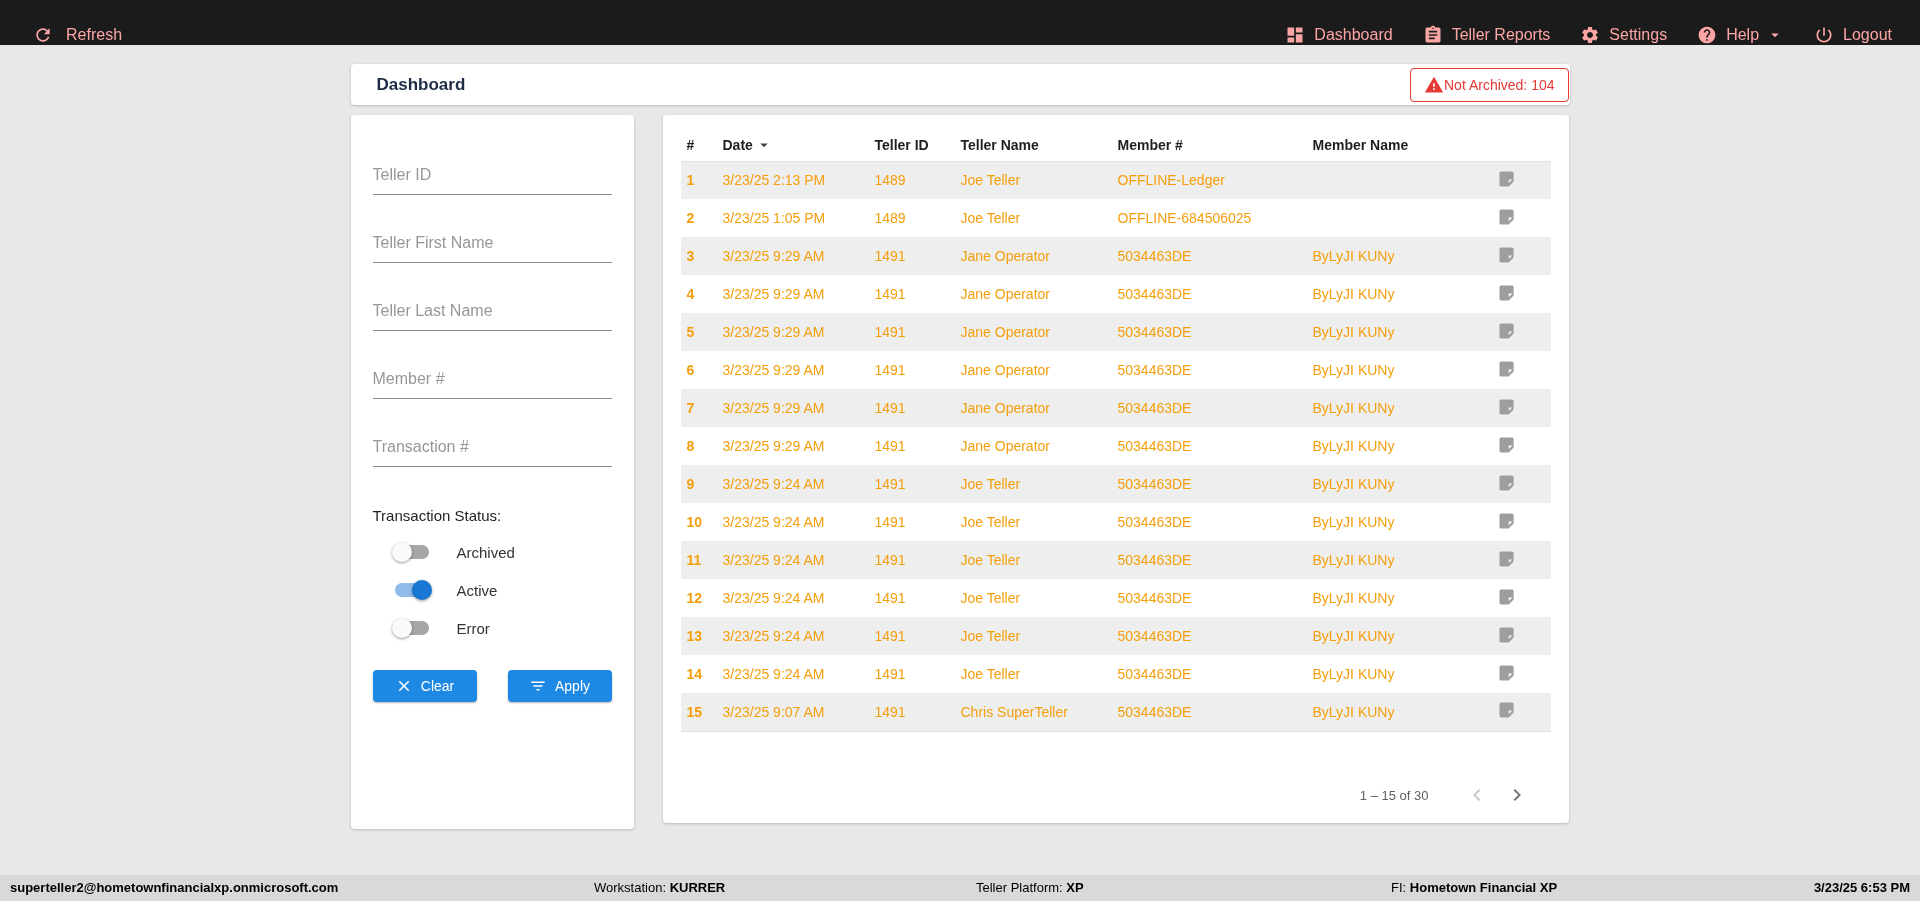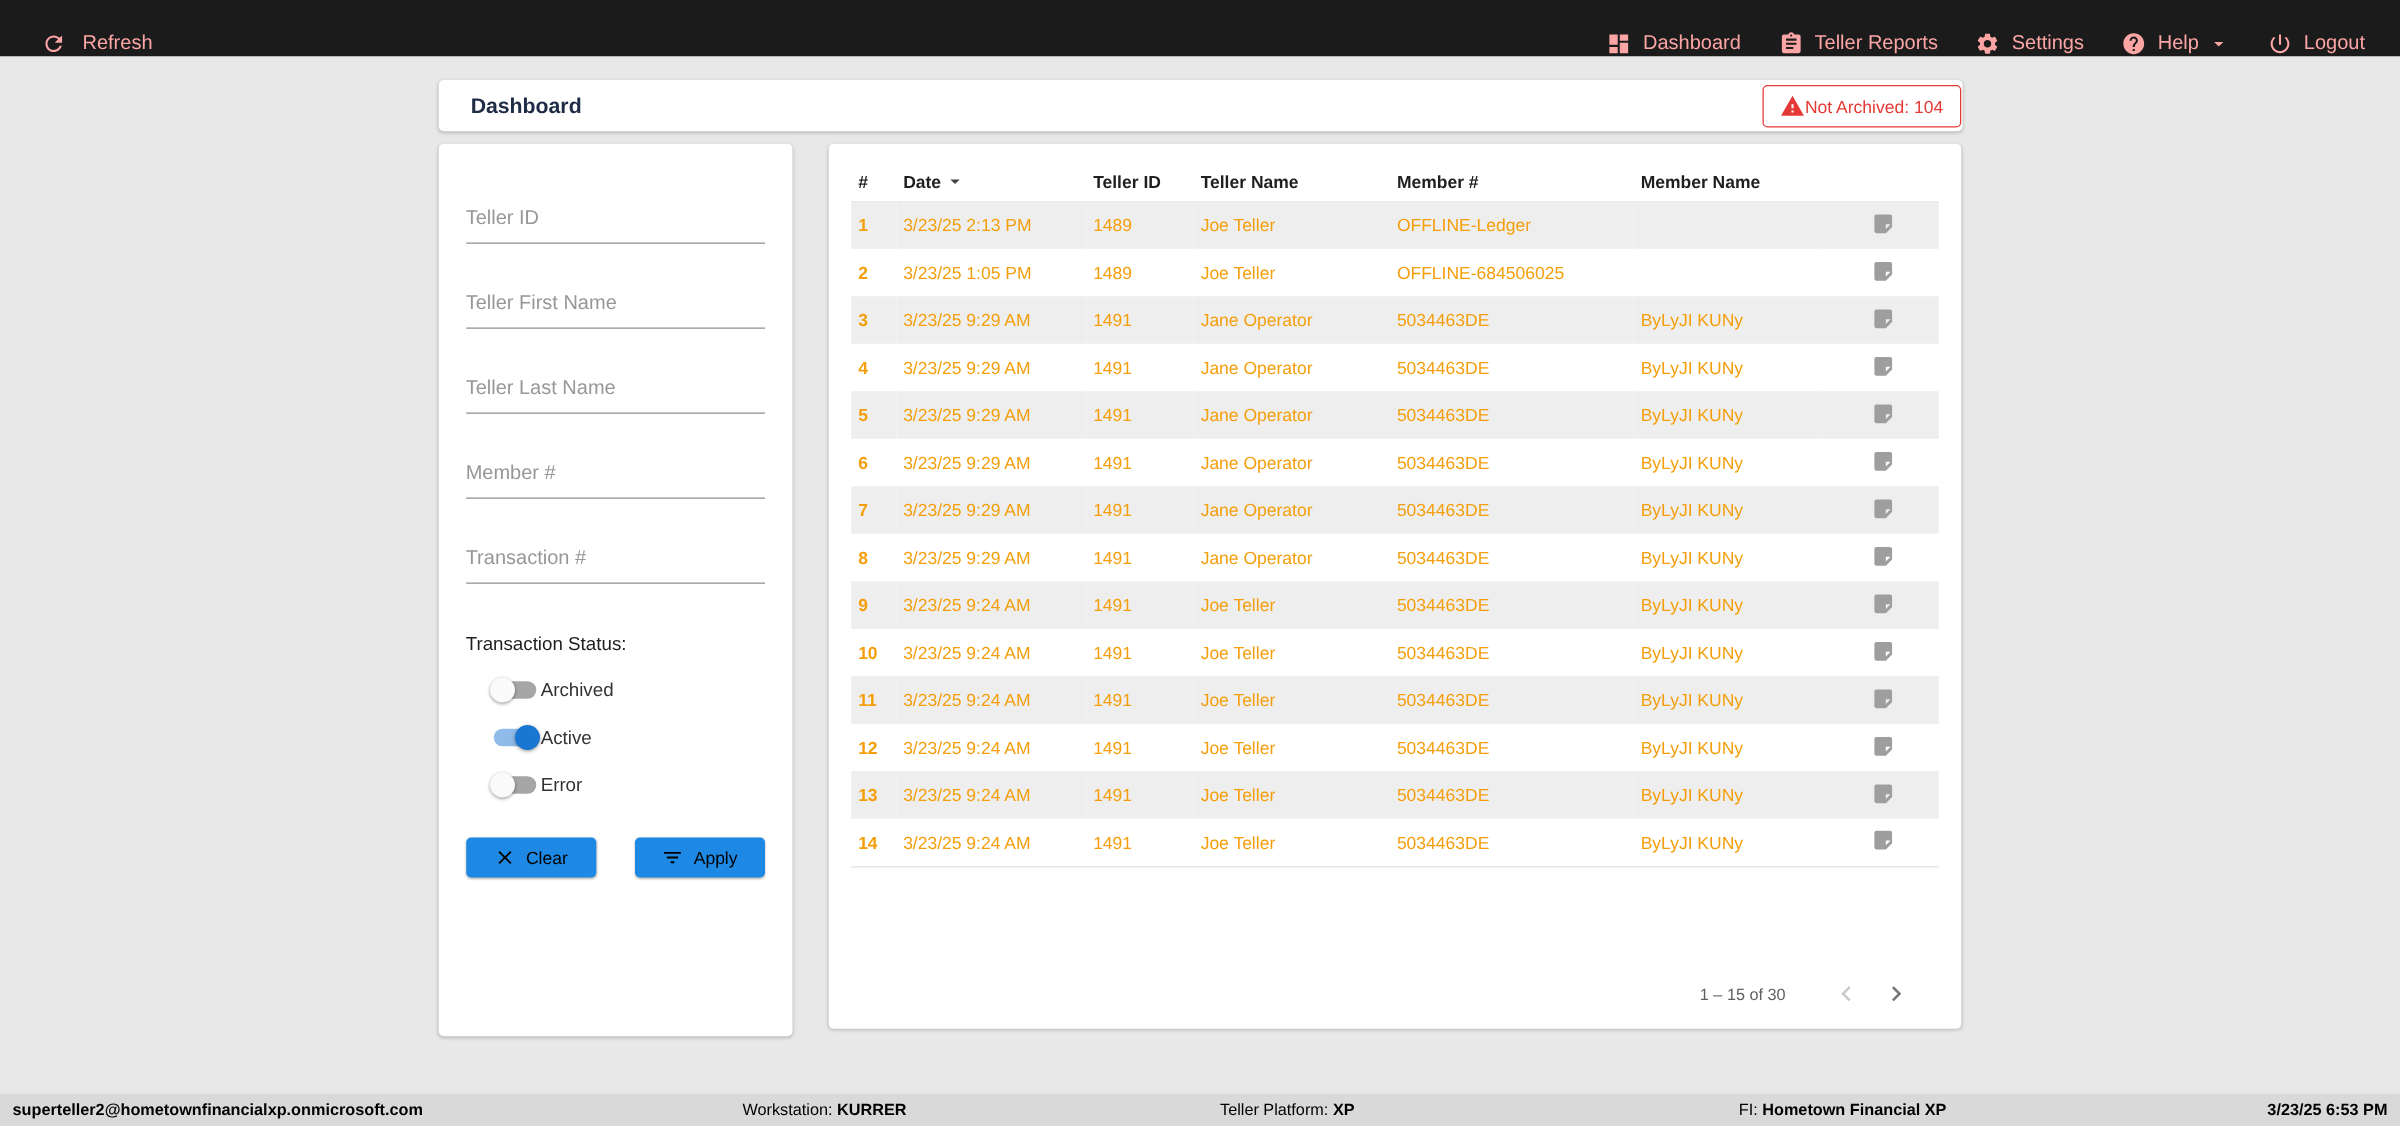--- a/index.html
+++ b/index.html
@@ -60,38 +60,38 @@
   .field input {
     width: 100%; border: none; border-bottom: 1px solid #8f8f8f;
     background: transparent; font-size: 16px; color: #333;
     padding: 4px 0 10px; outline: none;
     font-family: "Liberation Sans", sans-serif;
   }
   .field input::placeholder { color: #979797; }
 
   .status-label { margin-top: 40px; font-size: 15px; color: #1f1f1f; }
   .toggle-list { margin-top: 16px; padding-left: 22px; }
-  .toggle-row { display: flex; align-items: center; gap: 4px; margin-bottom: 14px; height: 24px; }
+  .toggle-row { display: flex; align-items: center; gap: 28px; margin-bottom: 14px; height: 24px; }
   .switch {
     width: 34px; height: 14px; border-radius: 7px; background: #a6a6a6;
     position: relative; cursor: pointer; flex: 0 0 auto;
   }
   .switch .thumb {
     width: 20px; height: 20px; border-radius: 50%; background: #fafafa;
     position: absolute; top: -3px; left: -3px;
     box-shadow: 0 1px 3px rgba(0,0,0,0.4);
   }
   .switch.on { background: #8fbbe8; }
   .switch.on .thumb { left: 17px; background: #1976d2; }
   .toggle-label { font-size: 15px; color: #333; }
 
   .btn-row { display: flex; gap: 31px; margin-top: 30px; }
   .btn {
     width: 112px; height: 32px; border: none; border-radius: 4px;
-    background: #1e88e5; color: #000000; font-size: 14px; cursor: pointer;
+    background: #1e88e5; color: #ffffff; font-size: 14px; cursor: pointer;
     display: flex; align-items: center; justify-content: center; gap: 8px;
     box-shadow: 0 1px 2px rgba(0,0,0,0.3);
     font-family: "Liberation Sans", sans-serif;
   }
 
   
   .table-card { width: 906px; height: 708px; padding: 14px 18px 0; position: relative; }
   table { border-collapse: collapse; width: 870px; table-layout: fixed; }
   th {
     font-size: 14px; font-weight: 700; color: #1f1f1f; text-align: left;
@@ -449,20 +449,31 @@
               <td class="num">14</td>
               <td>3/23/25 9:24 AM</td>
               <td>1491</td>
               <td>Joe Teller</td>
               <td>5034463DE</td>
               <td>ByLyJI KUNy</td>
               <td class="note-cell"><span class="note-icon"><svg width="20" height="20" viewBox="0 0 24 24">
                     <path d="M19 3H5c-1.1 0-2 .9-2 2v14c0 1.1.9 2 2 2h9l6-6V5c0-1.1-.9-2-2-2zm-5 14v-4.5h4.5L14 17z"></path>
                   </svg></span></td>
             </tr>
+            <tr class="odd">
+              <td class="num">15</td>
+              <td>3/23/25 9:07 AM</td>
+              <td>1491</td>
+              <td>Chris SuperTeller</td>
+              <td>5034463DE</td>
+              <td>ByLyJI KUNy</td>
+              <td class="note-cell"><span class="note-icon"><svg width="20" height="20" viewBox="0 0 24 24">
+                    <path d="M19 3H5c-1.1 0-2 .9-2 2v14c0 1.1.9 2 2 2h9l6-6V5c0-1.1-.9-2-2-2zm-5 14v-4.5h4.5L14 17z"></path>
+                  </svg></span></td>
+            </tr>
           </tbody>
       </table>
 
       <div class="pagination">
         <span class="page-range">1 – 15 of 30</span>
         <span class="page-btn disabled">
           <svg width="24" height="24" viewBox="0 0 24 24">
               <path d="M15.41 7.41L14 6l-6 6 6 6 1.41-1.41L10.83 12z"></path>
             </svg>
         </span>

